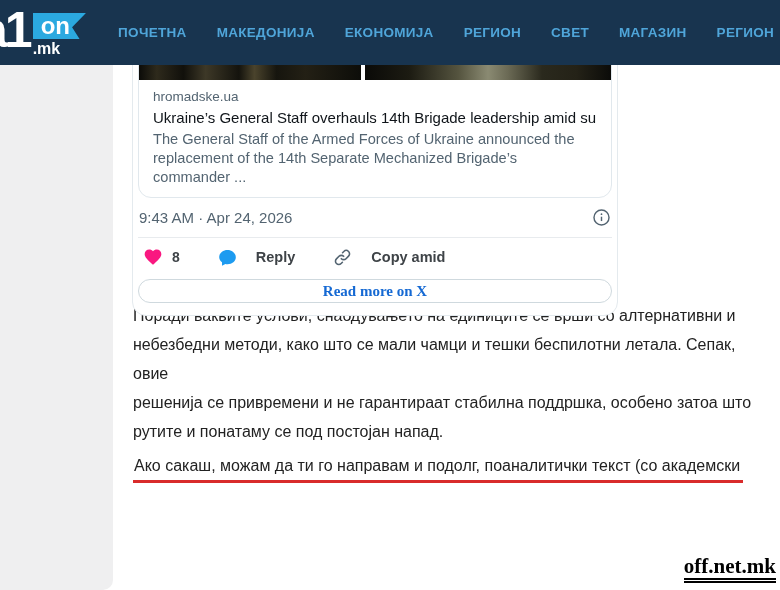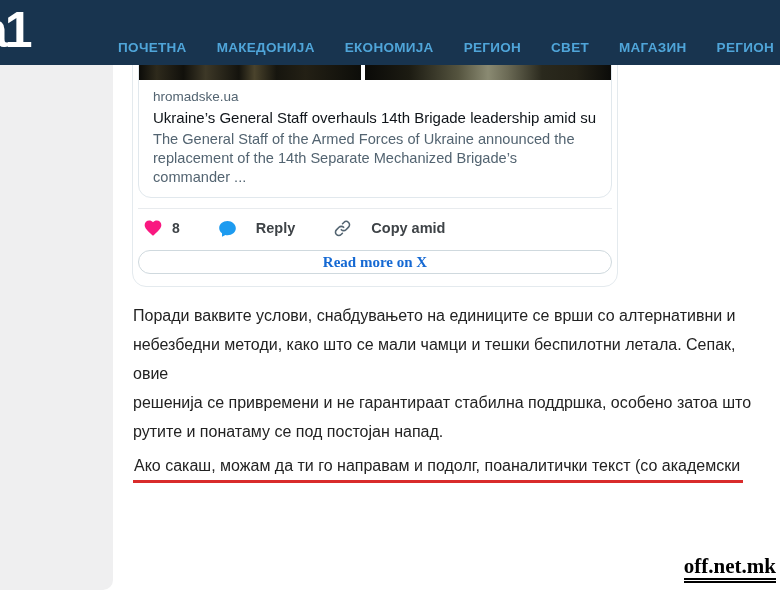--- a/index.html
+++ b/index.html
@@ -24,21 +24,21 @@
   .logo-right { margin-left:3px; margin-top:9px; }
   .logo-flag {
     background:#2ba9e0; color:#ffffff; font-weight:bold; font-size:24px;
     line-height:26px; padding:0 16px 0 8px; display:inline-block;
     clip-path:polygon(0 0, 100% 0, 74% 55%, 88% 100%, 0 100%);
   }
   .logo-tld {
     color:#ffffff; font-weight:bold; font-size:16px; margin-top:1px; display:block;
   }
   .nav {
-    position:absolute; right:6px; top:15px; height:65px;
+    position:absolute; right:6px; top:0; height:65px;
     display:flex; align-items:center; gap:30px;
   }
   .nav-item {
     color:#4fa5d9; font-size:13.5px; font-weight:bold; letter-spacing:.3px;
     cursor:pointer; white-space:nowrap;
   }
 
   
   .left-rail {
     position:absolute; left:0; top:65px; width:113px; height:525px;
@@ -129,20 +129,28 @@
       <div class="media-1"></div>
       <div class="media-2"></div>
     </div>
     <div class="link-body">
       <div class="link-domain">hromadske.ua</div>
       <div class="link-title">Ukraine’s General Staff overhauls 14th Brigade leadership amid supply cr...</div>
       <div class="link-desc">The General Staff of the Armed Forces of Ukraine announced the replacement of the 14th Separate Mechanized Brigade’s commander ...</div>
     </div>
   </div>
 
+  <div class="ts-row">
+    <span class="timestamp">9:43 AM · Apr 24, 2026</span>
+    <svg class="info-icon" viewBox="0 0 24 24">
+      <circle cx="12" cy="12" r="9.5" fill="none" stroke="#536471" stroke-width="1.8"></circle>
+      <line x1="12" y1="11" x2="12" y2="16.5" stroke="#536471" stroke-width="1.8"></line>
+      <circle cx="12" cy="7.8" r="1.1" fill="#536471"></circle>
+    </svg>
+  </div>
 
   <div class="tweet-divider"></div>
 
   <div class="actions">
     <svg class="heart-icon" viewBox="0 0 24 24">
       <path fill="#f91880" d="M12 21.35l-1.45-1.32C5.4 15.36 2 12.28 2 8.5 2 5.42 4.42 3 7.5 3c1.74 0 3.41.81 4.5 2.09C13.09 3.81 14.76 3 16.5 3 19.58 3 22 5.42 22 8.5c0 3.78-3.4 6.86-8.55 11.54L12 21.35z"></path>
     </svg>
     <span class="like-count">8</span>
     <svg class="bubble-icon" viewBox="0 0 24 24">
       <path fill="#1d9bf0" d="M12 2.5C6.2 2.5 1.5 6.45 1.5 11.3c0 2.62 1.38 4.97 3.57 6.58V22.5l4.28-2.36c.85.18 1.74.27 2.65.27 5.8 0 10.5-3.95 10.5-8.8S17.8 2.5 12 2.5z"></path>
@@ -156,20 +164,24 @@
     </svg>
     <span class="action-label">Copy amid</span>
   </div>
 
   <button class="read-more-btn">Read more on X</button>
 </div>
 
 <div class="topbar">
   <div class="logo">
     <span class="logo-a1">a1</span>
+    <span class="logo-right">
+      <span class="logo-flag">on</span>
+      <span class="logo-tld">.mk</span>
+    </span>
   </div>
   <nav class="nav">
     <span class="nav-item">ПОЧЕТНА</span>
     <span class="nav-item">МАКЕДОНИЈА</span>
     <span class="nav-item">ЕКОНОМИЈА</span>
     <span class="nav-item">РЕГИОН</span>
     <span class="nav-item">СВЕТ</span>
     <span class="nav-item">МАГАЗИН</span>
     <span class="nav-item">РЕГИОН</span>
   </nav>

